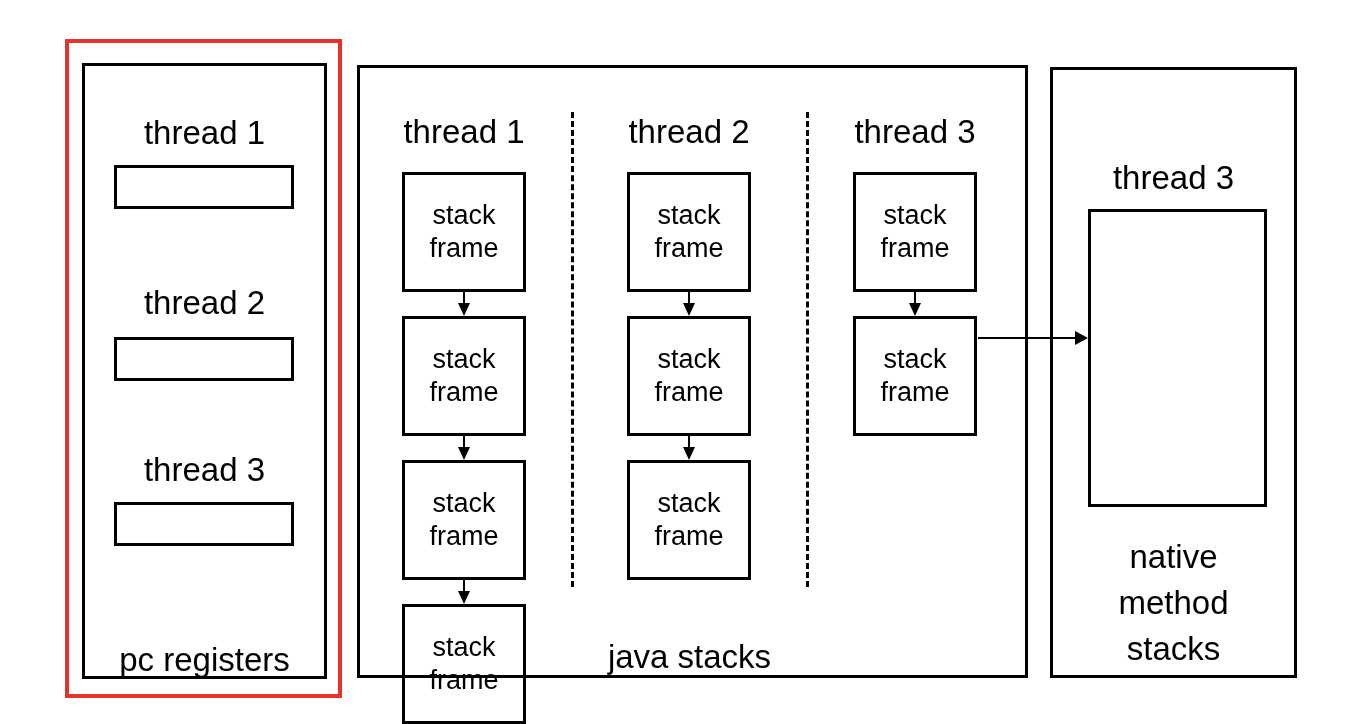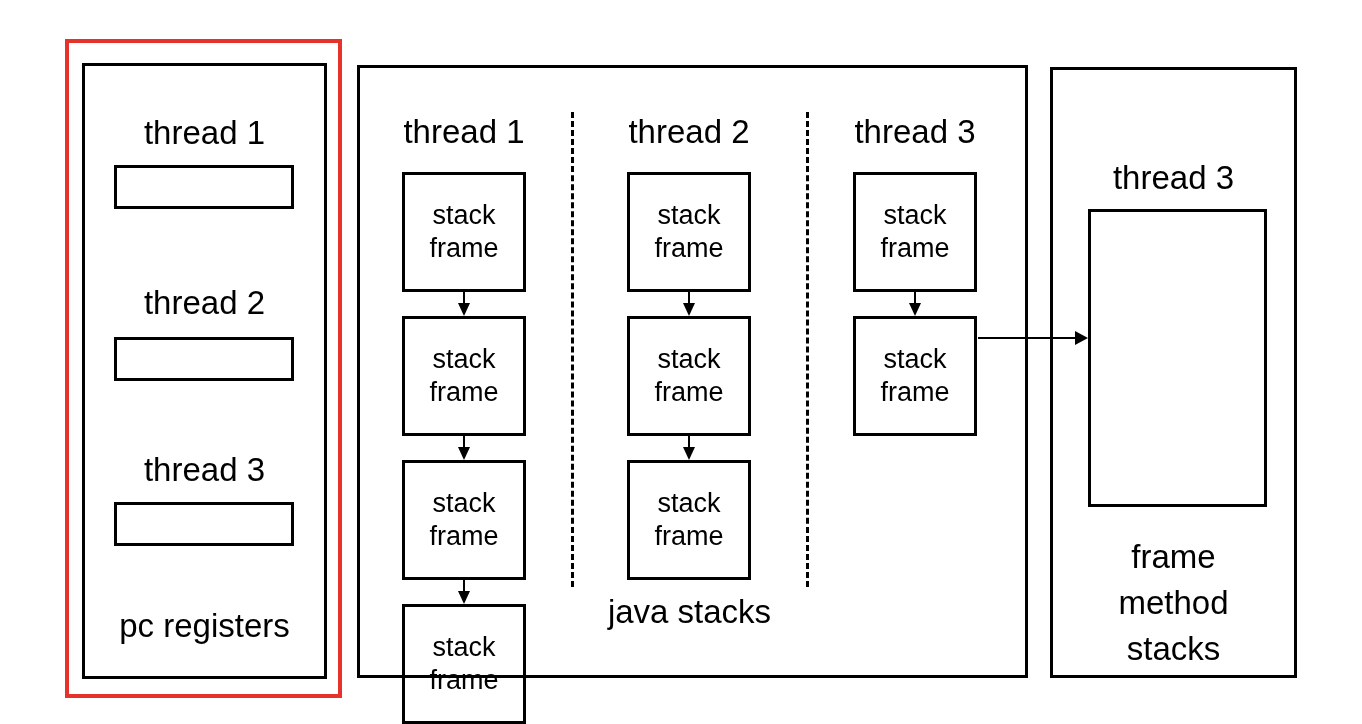--- a/index.html
+++ b/index.html
@@ -50,31 +50,31 @@
   .pc-thread-label.t0{top:47px;}
   .pc-thread-label.t1{top:217px;}
   .pc-thread-label.t2{top:384px;}
   .pc-rect{
     position:absolute;left:29px;width:180px;height:44px;
     border:3px solid var(--line);box-sizing:border-box;
   }
   .pc-rect.t0{top:99px;}
   .pc-rect.t1{top:271px;}
   .pc-rect.t2{top:436px;}
-  .pc-label{top:540px;}
+  .pc-label{top:574px;}
 
   
   .java-panel{left:357px;top:65px;width:671px;height:613px;}
   .divider{
     position:absolute;top:44px;height:475px;width:0;
     border-left:3px dashed var(--line);
   }
   .divider.d1{left:211px;}
   .divider.d2{left:446px;}
-  .java-label{top:524px;left:-3px;}
+  .java-label{top:569px;left:-3px;}
 
   .stack-column{position:absolute;top:44px;width:124px;}
   .stack-column.c0{left:42px;}
   .stack-column.c1{left:267px;}
   .stack-column.c2{left:493px;}
   .col-label{
     position:relative;left:50%;transform:translateX(-50%);
     width:max-content;
     font-size:33px;line-height:40px;text-align:center;
   }
@@ -193,21 +193,21 @@
         </div>
       </div>
     <div class="divider d1"></div>
     <div class="divider d2"></div>
     <div class="panel-label java-label">java stacks</div>
   </div>
 
   <div class="panel native-panel">
     <div class="panel-label native-thread-label">thread 3</div>
     <div class="native-rect"></div>
-    <div class="panel-label native-label">frame method stacks</div>
+    <div class="panel-label native-label">native method stacks</div>
   </div>
 
   <div class="h-arrow">
     <div class="h-stem"></div>
     <div class="h-head"></div>
   </div>
 
 </div>
 
 </body></html>

